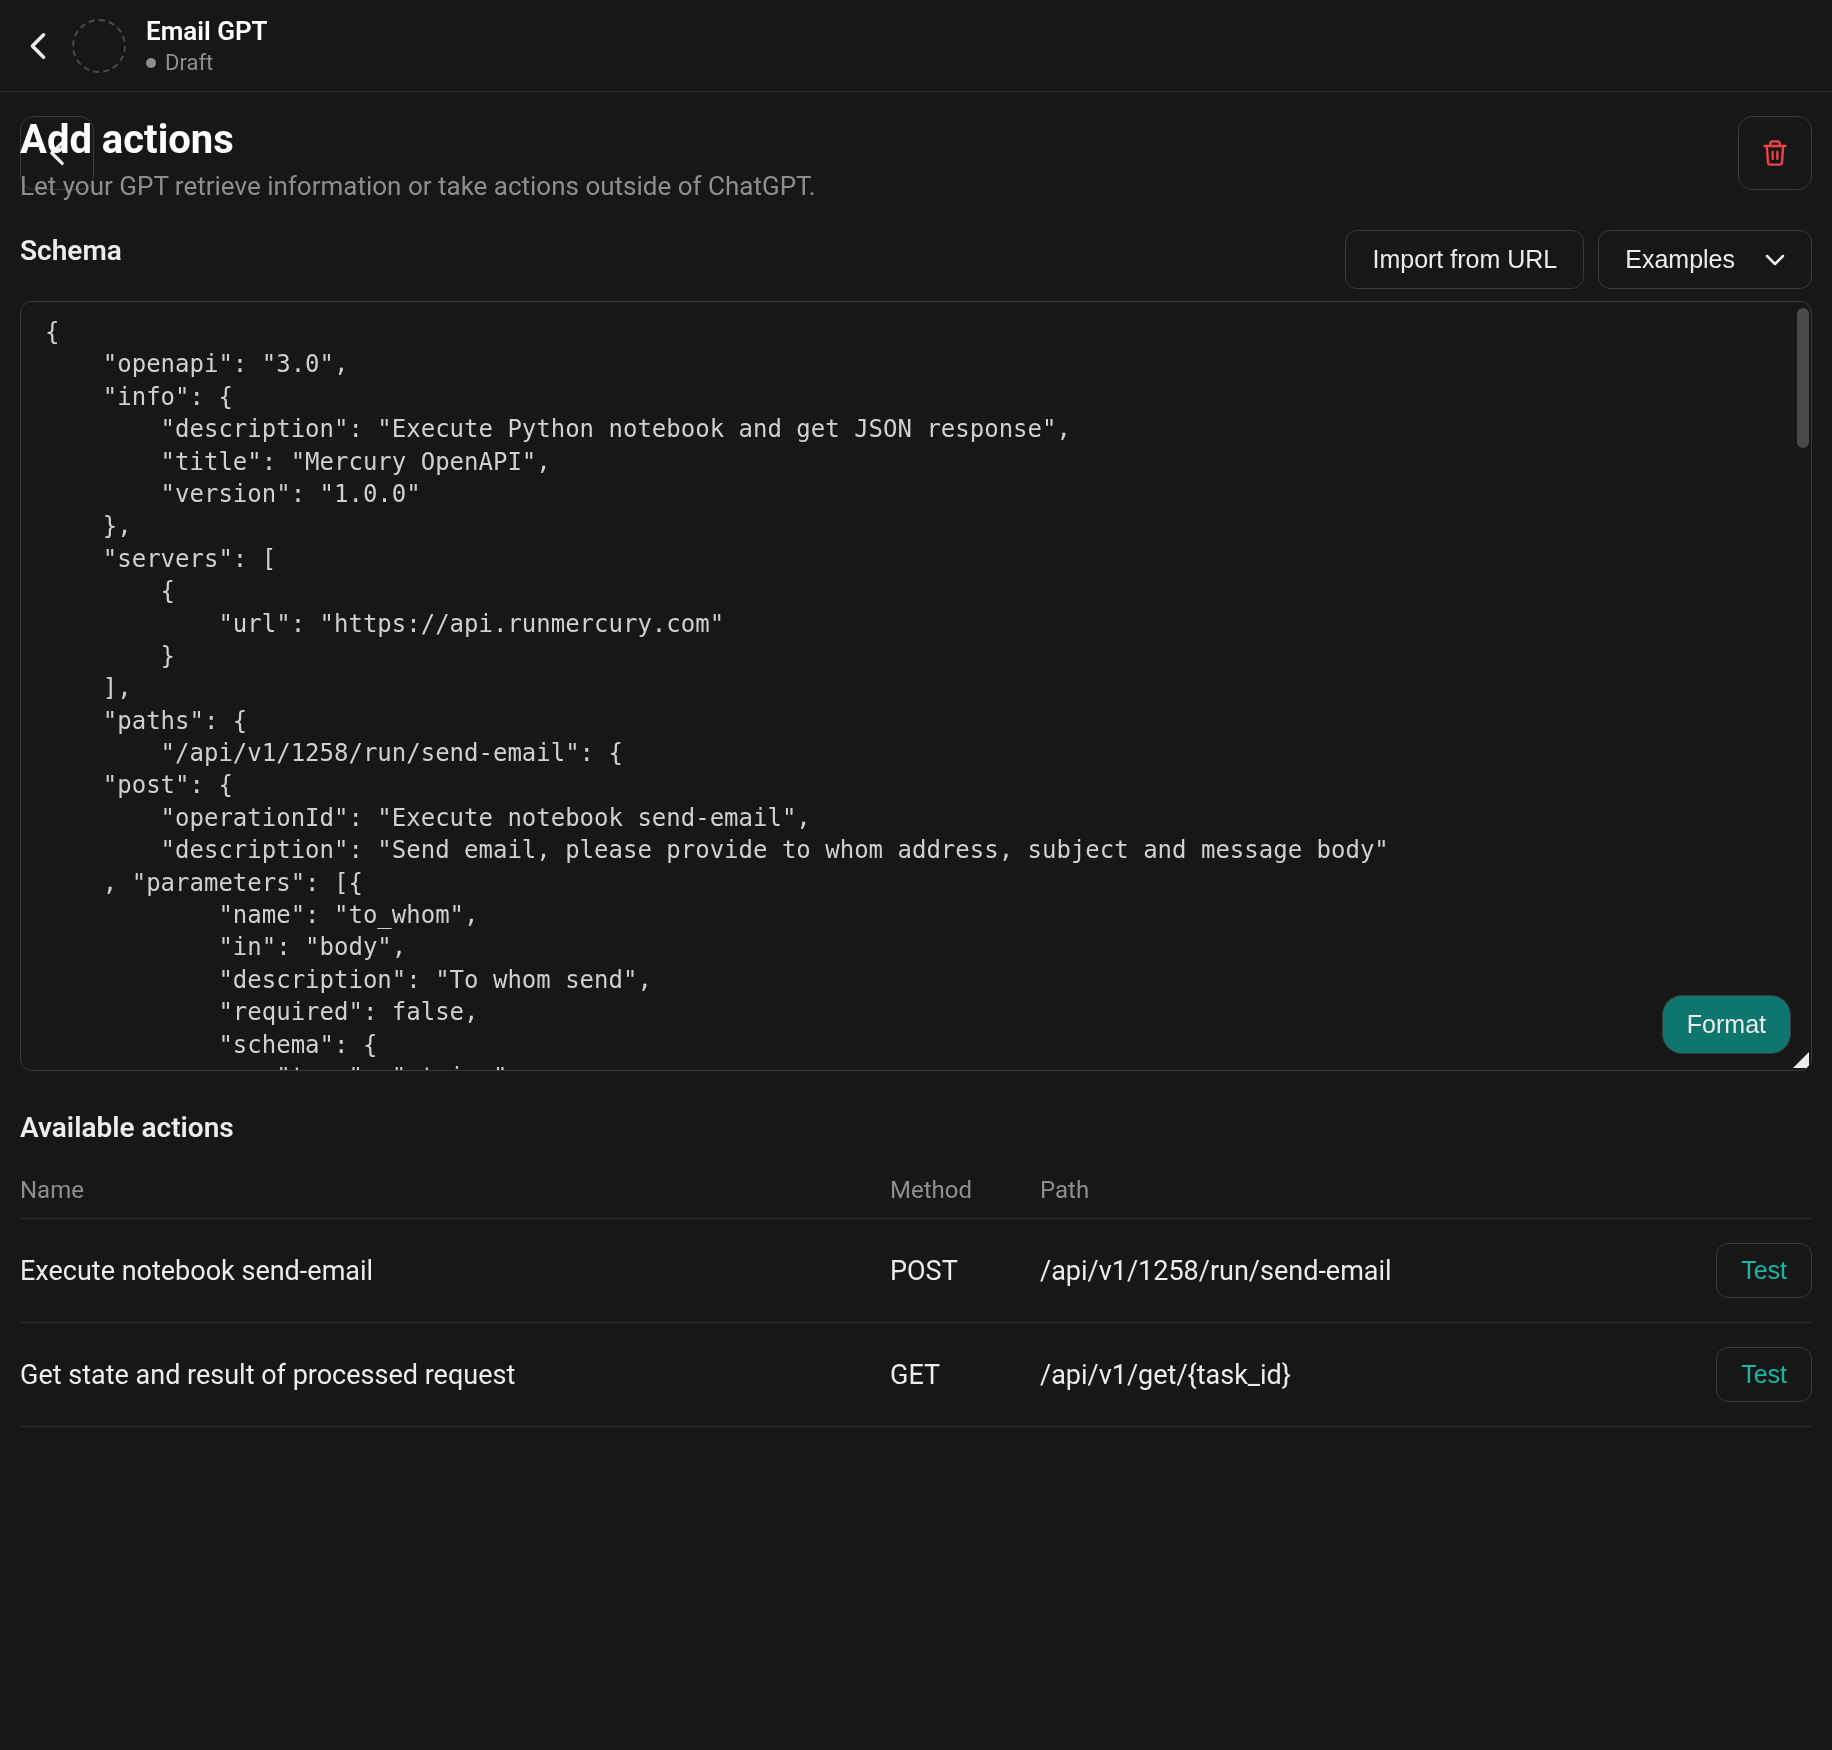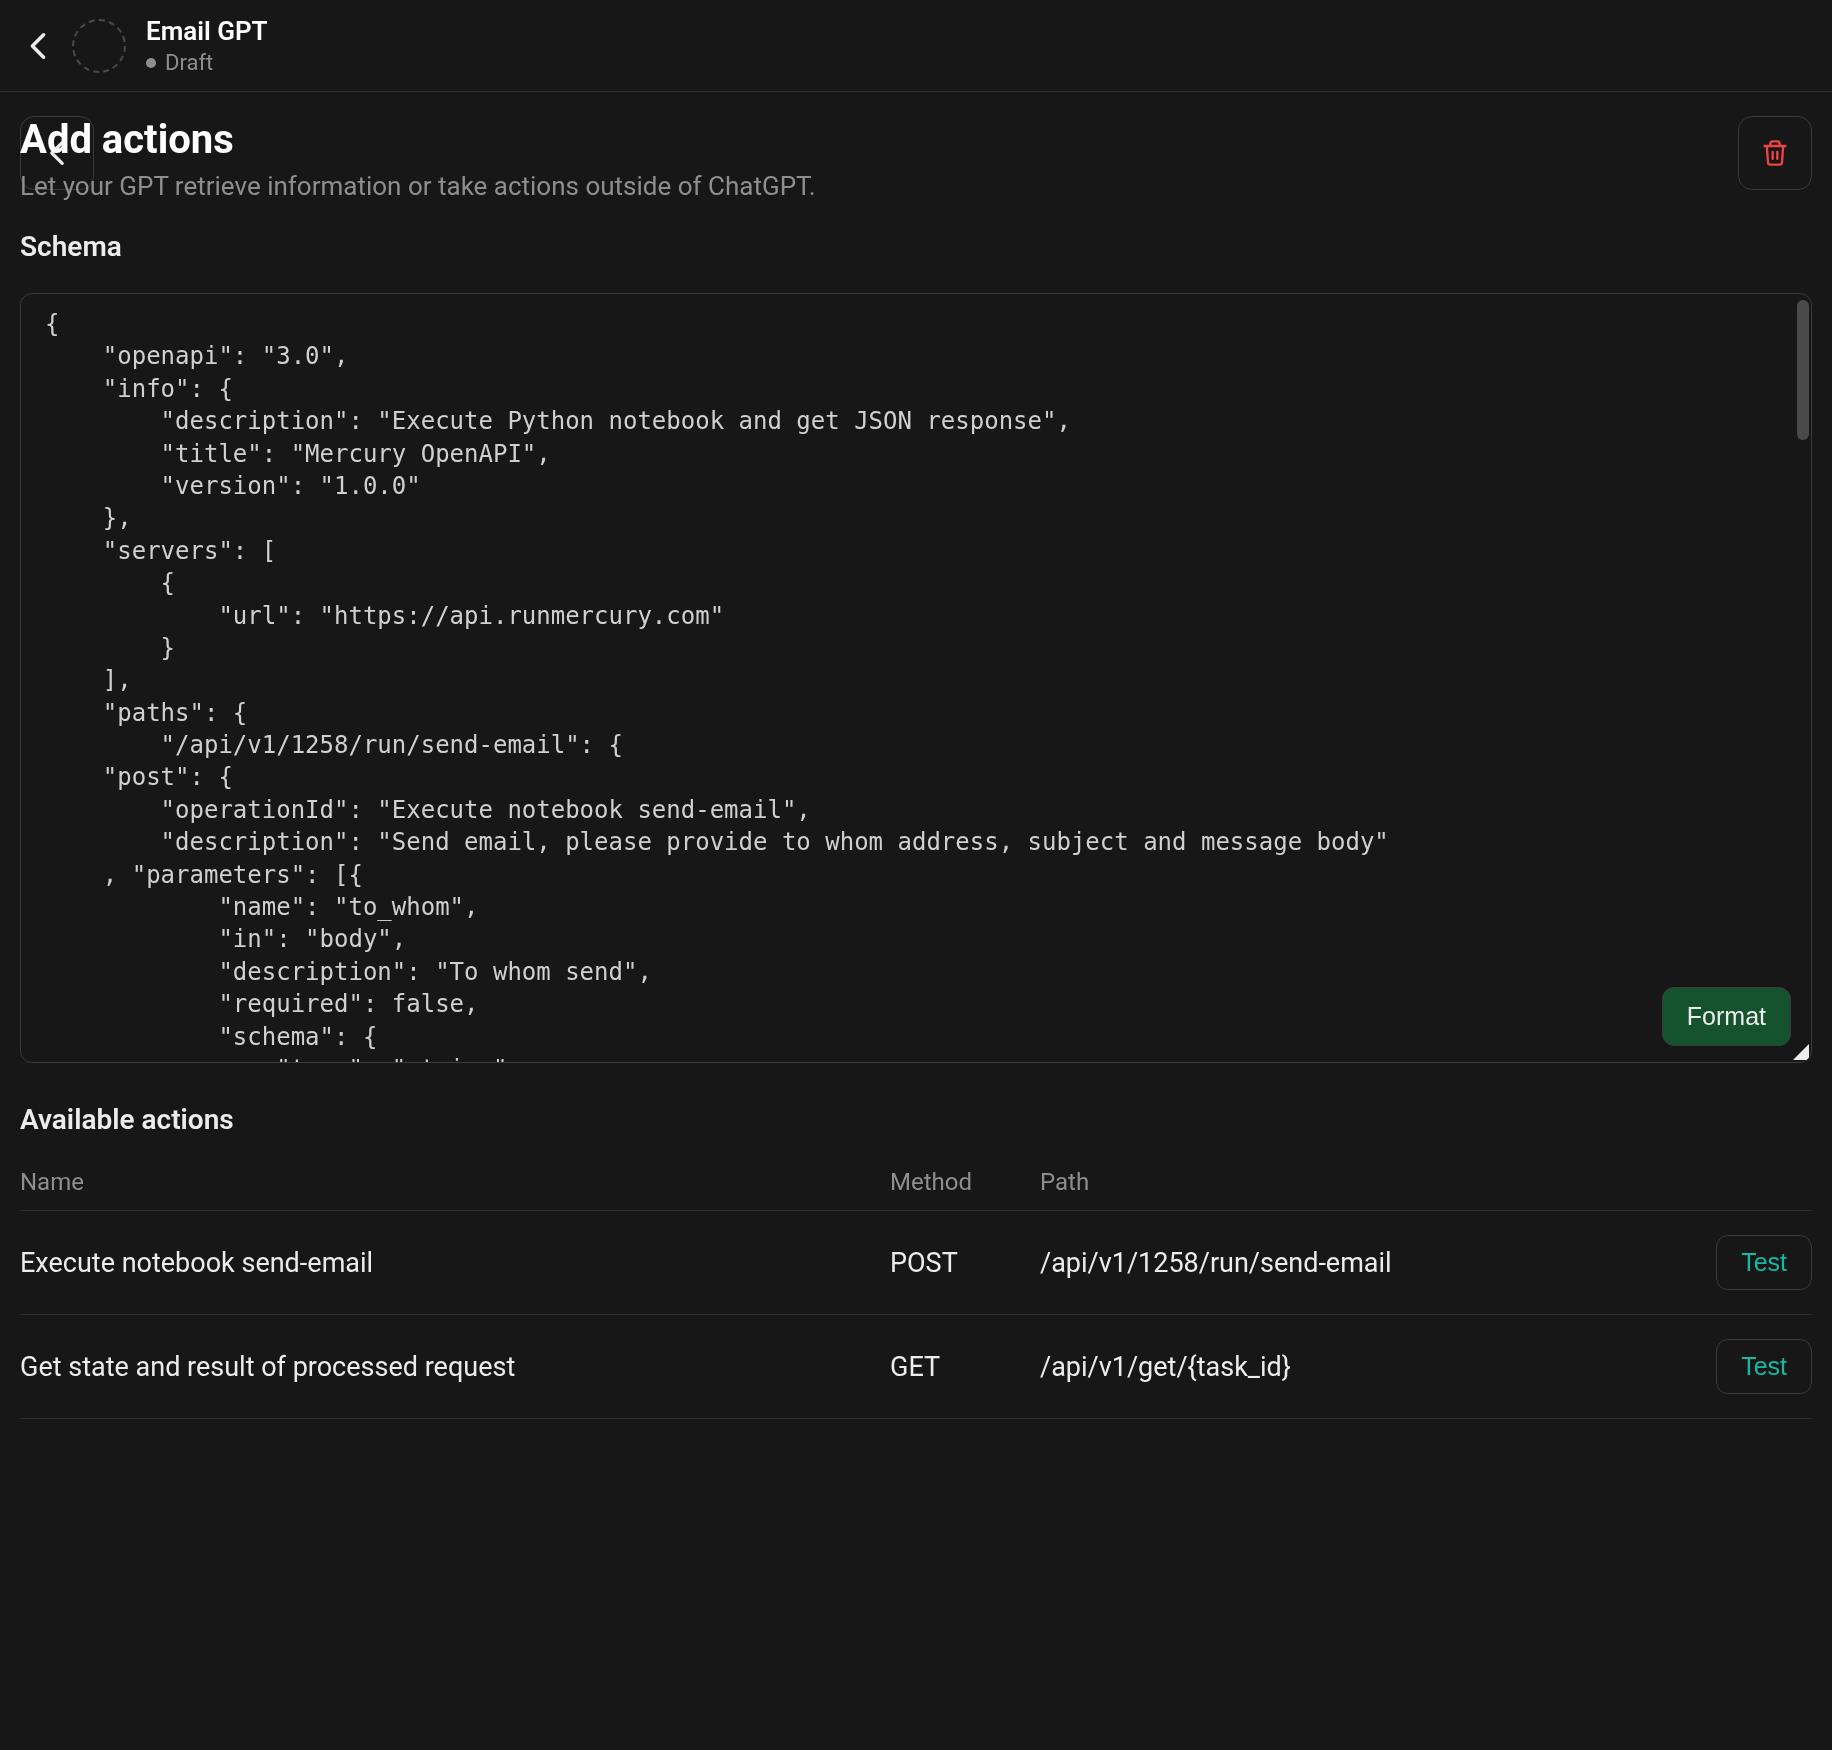--- a/index.html
+++ b/index.html
@@ -191,23 +191,23 @@
       color: #d0d0d0;
       resize: none;
       outline: none;
       white-space: pre;
       overflow: auto;
     }
     .format-btn {
       position: absolute;
       bottom: 16px;
       right: 20px;
-      background: #14532d;
-      border: 1px solid #3a3a3a;
-      border-radius: 12px;
+      background: #0f766e;
+      border: 1px solid #3a3a3a;
+      border-radius: 20px;
       padding: 14px 24px;
       font-size: 25px;
       color: #ececec;
       cursor: pointer;
       font-weight: 500;
     }
     .resize-handle {
       position: absolute;
       bottom: 2px;
       right: 2px;
@@ -290,20 +290,31 @@
       <svg width="28" height="30" viewBox="0 0 24 24" fill="none">
         <path d="M3 6h18M8 6V4a2 2 0 012-2h4a2 2 0 012 2v2M19 6l-1 14a2 2 0 01-2 2H8a2 2 0 01-2-2L5 6M10 11v6M14 11v6" stroke="#ef4444" stroke-width="2" stroke-linecap="round" stroke-linejoin="round"></path>
       </svg>
     </button>
   </div>
 
 
   <div class="section">
     <div class="schema-header">
       <div class="section-label">Schema</div>
+      <div class="schema-buttons">
+        <button class="pill-btn">
+          <span>Import from URL</span>
+        </button>
+        <button class="pill-btn">
+          <span>Examples</span>
+          <svg width="20" height="12" viewBox="0 0 20 12" fill="none">
+            <path d="M2 2 L10 10 L18 2" stroke="#ececec" stroke-width="2.5" stroke-linecap="round" stroke-linejoin="round"></path>
+          </svg>
+        </button>
+      </div>
     </div>
     <div class="schema-editor">
       <textarea class="schema-textarea" spellcheck="false" style="">{
     "openapi": "3.0",
     "info": {
         "description": "Execute Python notebook and get JSON response",
         "title": "Mercury OpenAPI",
         "version": "1.0.0"
     },
     "servers": [

